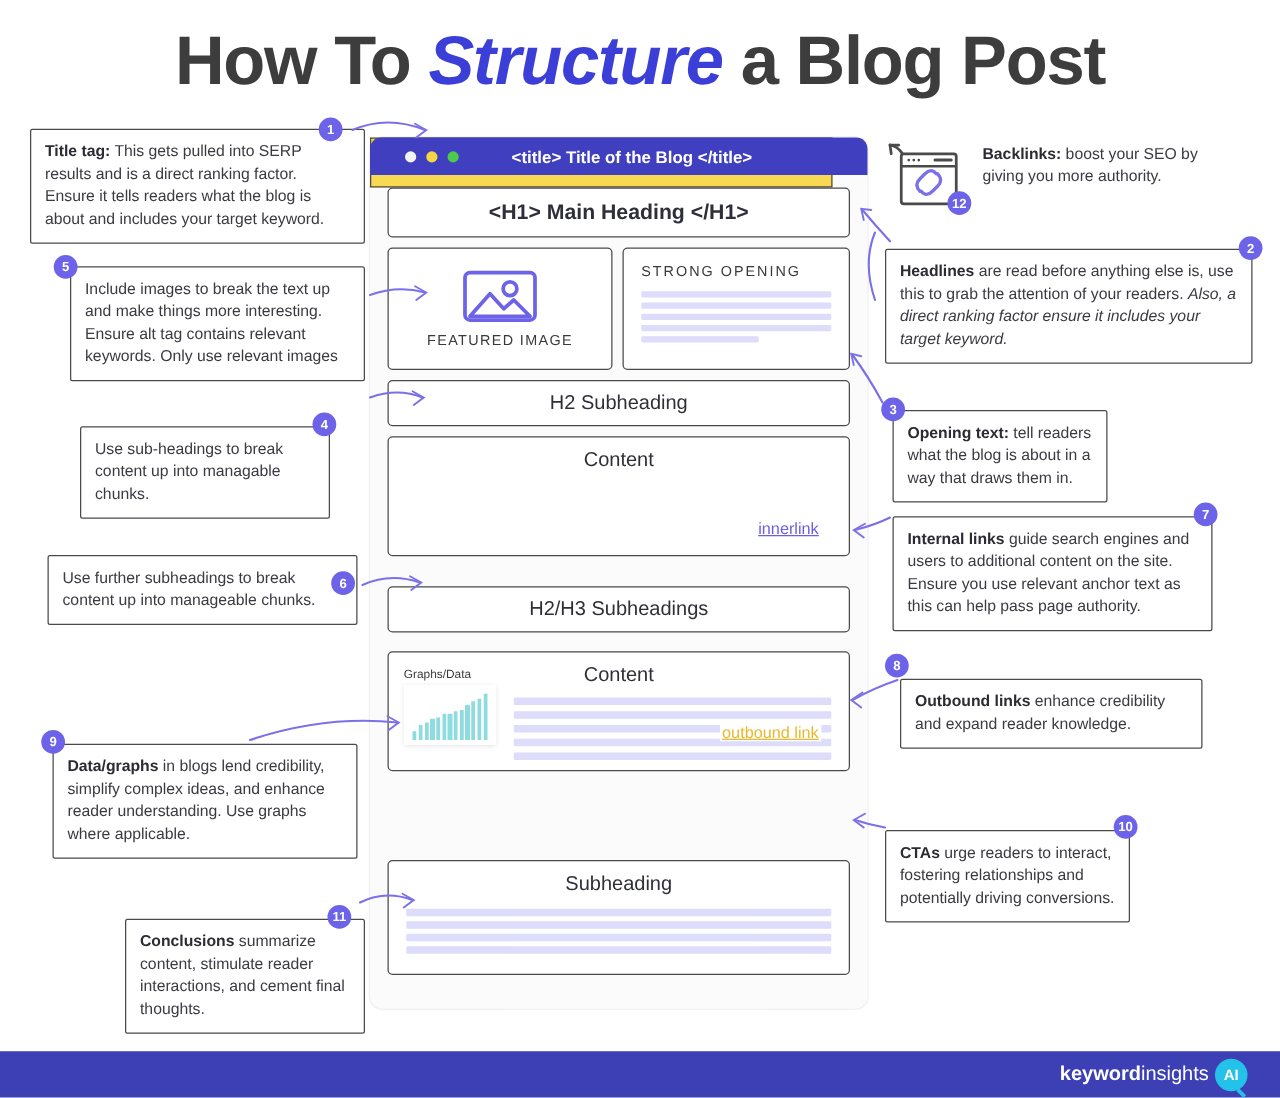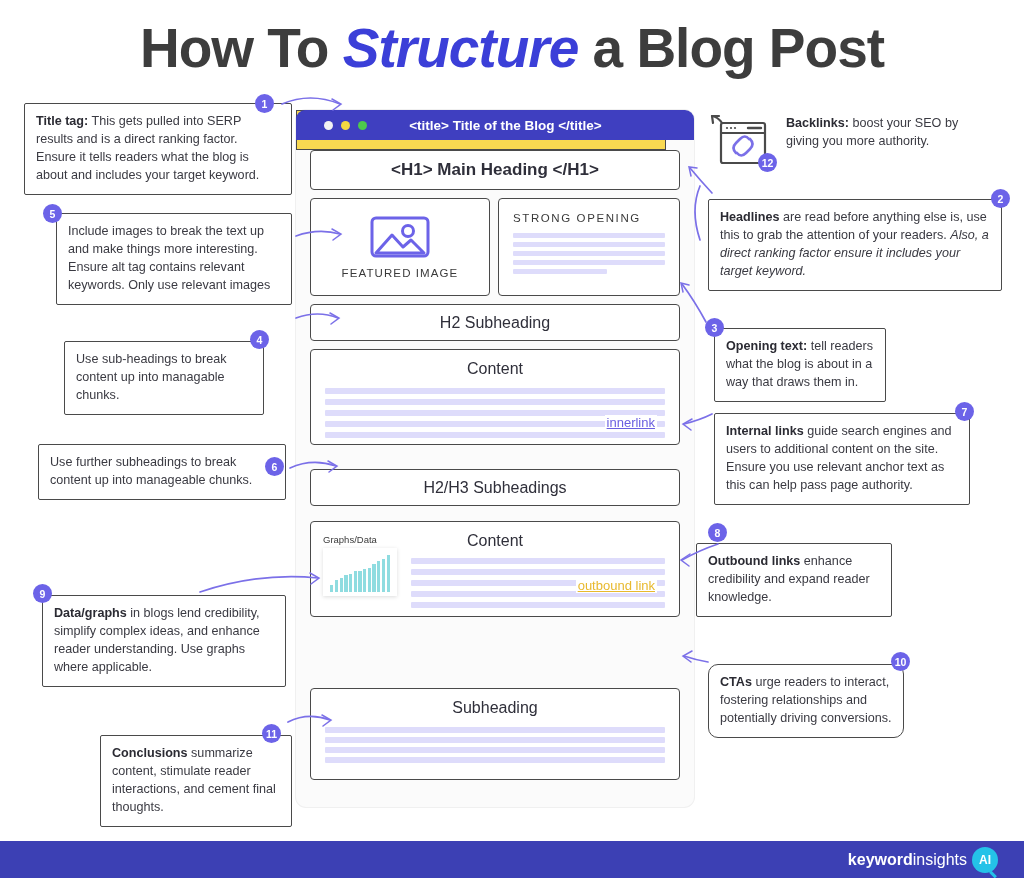--- a/index.html
+++ b/index.html
@@ -121,21 +121,21 @@
   
   .conc-blk { left: 14px; top: 578px; width: 370px; height: 92px; padding-top: 10px; }
   .conc-blk .blk-title { font-size: 16px; margin-bottom: 10px; }
 
   
   .lines { padding: 0 14px; display: flex; flex-direction: column; gap: 4px; }
   .ln { height: 6px; background: #dedcfb; border-radius: 1px; }
   .open-blk .ln { height: 5px; }
 
   .cont-lines { position: relative; padding: 0 14px;
-                display: flex; flex-direction: column; gap: 5px; }
+                display: flex; flex-direction: row; gap: 5px; }
   .inner-link {
     position: absolute;
     right: 22px; top: 27px;
     font-size: 13px;
     color: #6a5fe0;
     text-decoration: underline;
     background: #ffffff;
     padding: 0 2px;
   }
   .outbound-link {
@@ -432,26 +432,26 @@
 <div class="note" style="left:714px; top:328px; width:172px;">
   <b>Opening text:</b><span> tell readers what the blog is about in a way that draws them in.</span>
 </div>
 <div class="badge" style="left:705px; top:318px;">3</div>
 
 <div class="note" style="left:714px; top:413px; width:256px;">
   <b>Internal links</b><span> guide search engines and users to additional content on the site. Ensure you use relevant anchor text as this can help pass page authority.</span>
 </div>
 <div class="badge" style="left:955px; top:402px;">7</div>
 
-<div class="note" style="left:696px; top:543px; width:196px;">
+<div class="note" style="left:720px; top:543px; width:242px;">
   <b>Outbound links</b><span> enhance credibility and expand reader knowledge.</span>
 </div>
 <div class="badge" style="left:708px; top:523px;">8</div>
 
-<div class="note" style="left:708px; top:664px; width:196px;border-radius:10px;">
+<div class="note" style="left:708px; top:664px; width:196px;">
   <b>CTAs</b><span> urge readers to interact, fostering  relationships and potentially driving conversions.</span>
 </div>
 <div class="badge" style="left:891px; top:652px;">10</div>
 
 <div class="footer">
   <div class="logo">
     <span class="kw">keyword</span>
       <span class="ins">insights</span>
     <span class="logo-ai">AI</span>
   </div>

